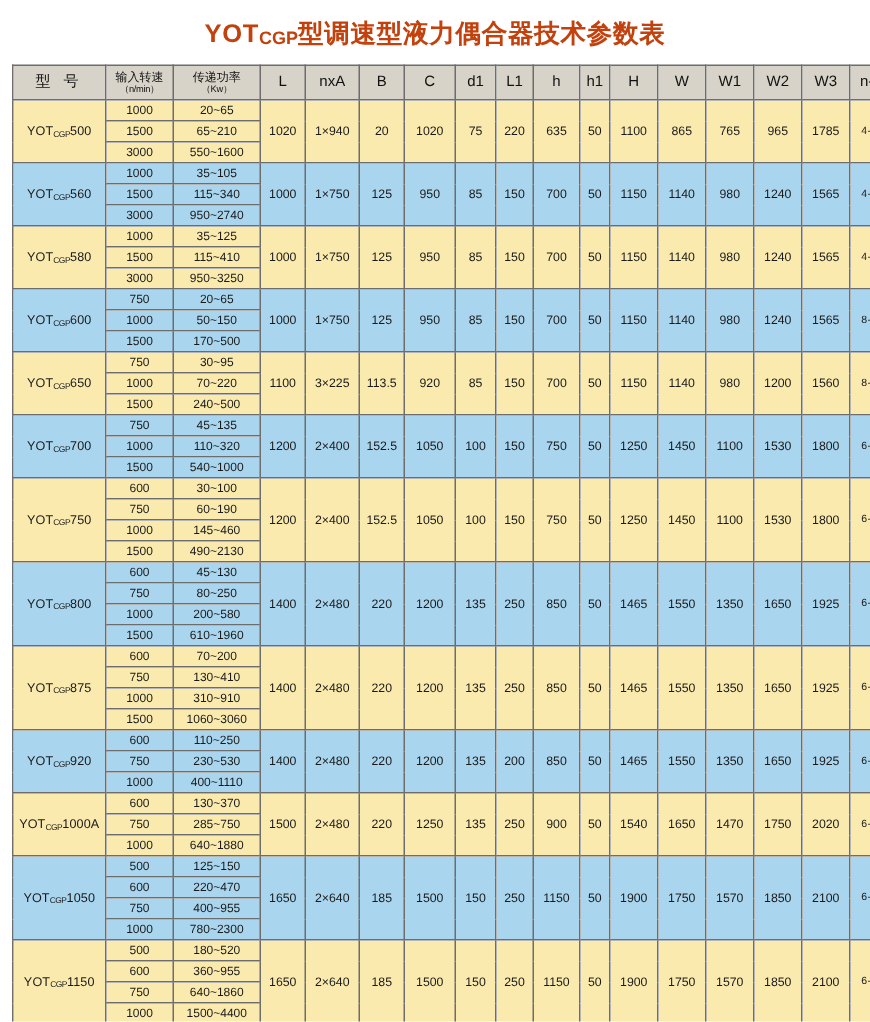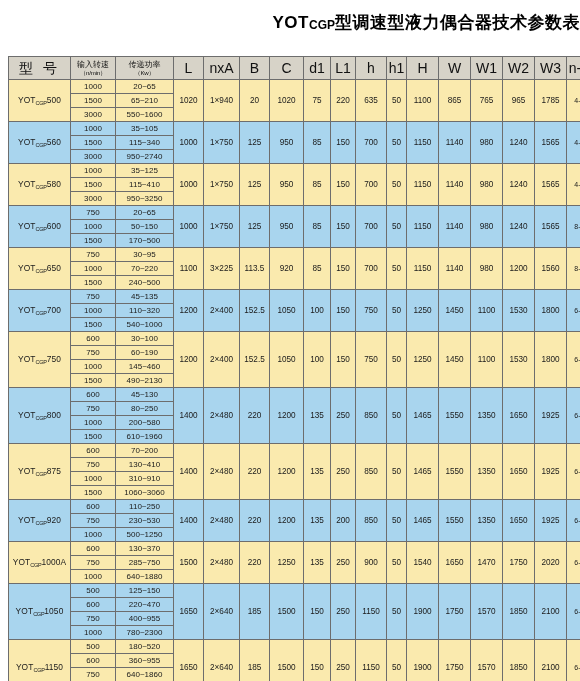--- a/index.html
+++ b/index.html
@@ -14,27 +14,27 @@
     overflow: hidden;
   }
   #page {
     position: relative;
     width: 580px;
     height: 681px;
     background: #ffffff;
     box-sizing: border-box;
   }
   #title {
-    text-align: right;
-    color: #000000;
+    text-align: center;
+    color: #c2410c;
     font-size: 17px;
     font-weight: bold;
     letter-spacing: 0.5px;
     padding-top: 13px;
-    padding-bottom: 23px;
+    padding-bottom: 10px;
     line-height: 1.2;
     white-space: nowrap;
   }
   #title .sub {
     font-size: 12px;
     vertical-align: baseline;
     position: relative;
     top: 1px;
     letter-spacing: 0;
   }
@@ -57,21 +57,21 @@
     vertical-align: middle;
     padding: 0;
     line-height: 1.05;
     overflow: hidden;
     white-space: nowrap;
     font-weight: normal;
   }
   thead th {
     background: #d7d3c8;
     height: 22px;
-    font-size: 14px;
+    font-size: 10px;
     font-weight: bold;
     color: #111;
   }
   thead th.cn {
     font-size: 8px;
     line-height: 1.15;
     margin-top: 16px;
   }
   thead th .unit {
     display: block;
@@ -428,21 +428,21 @@
             <td rowspan="3">1650</td>
             <td rowspan="3">1925</td>
             <td class="nphi" rowspan="3">6-Φ35</td>
           </tr>
           <tr class="grp-b">
             <td class="rpm sub-row-cell">750</td>
             <td class="pwr sub-row-cell">230~530</td>
           </tr>
           <tr class="grp-b">
             <td class="rpm sub-row-cell">1000</td>
-            <td class="pwr sub-row-cell">500~1250</td>
+            <td class="pwr sub-row-cell">400~1110</td>
           </tr>
           <tr class="grp-y">
             <td class="model" rowspan="3"><span>YOT</span><span class="sub">CGP</span><span>1000A</span></td>
             <td class="rpm sub-row-cell">600</td>
             <td class="pwr sub-row-cell">130~370</td>
             <td rowspan="3">1500</td>
             <td rowspan="3">2×480</td>
             <td rowspan="3">220</td>
             <td rowspan="3">1250</td>
             <td rowspan="3">135</td>

